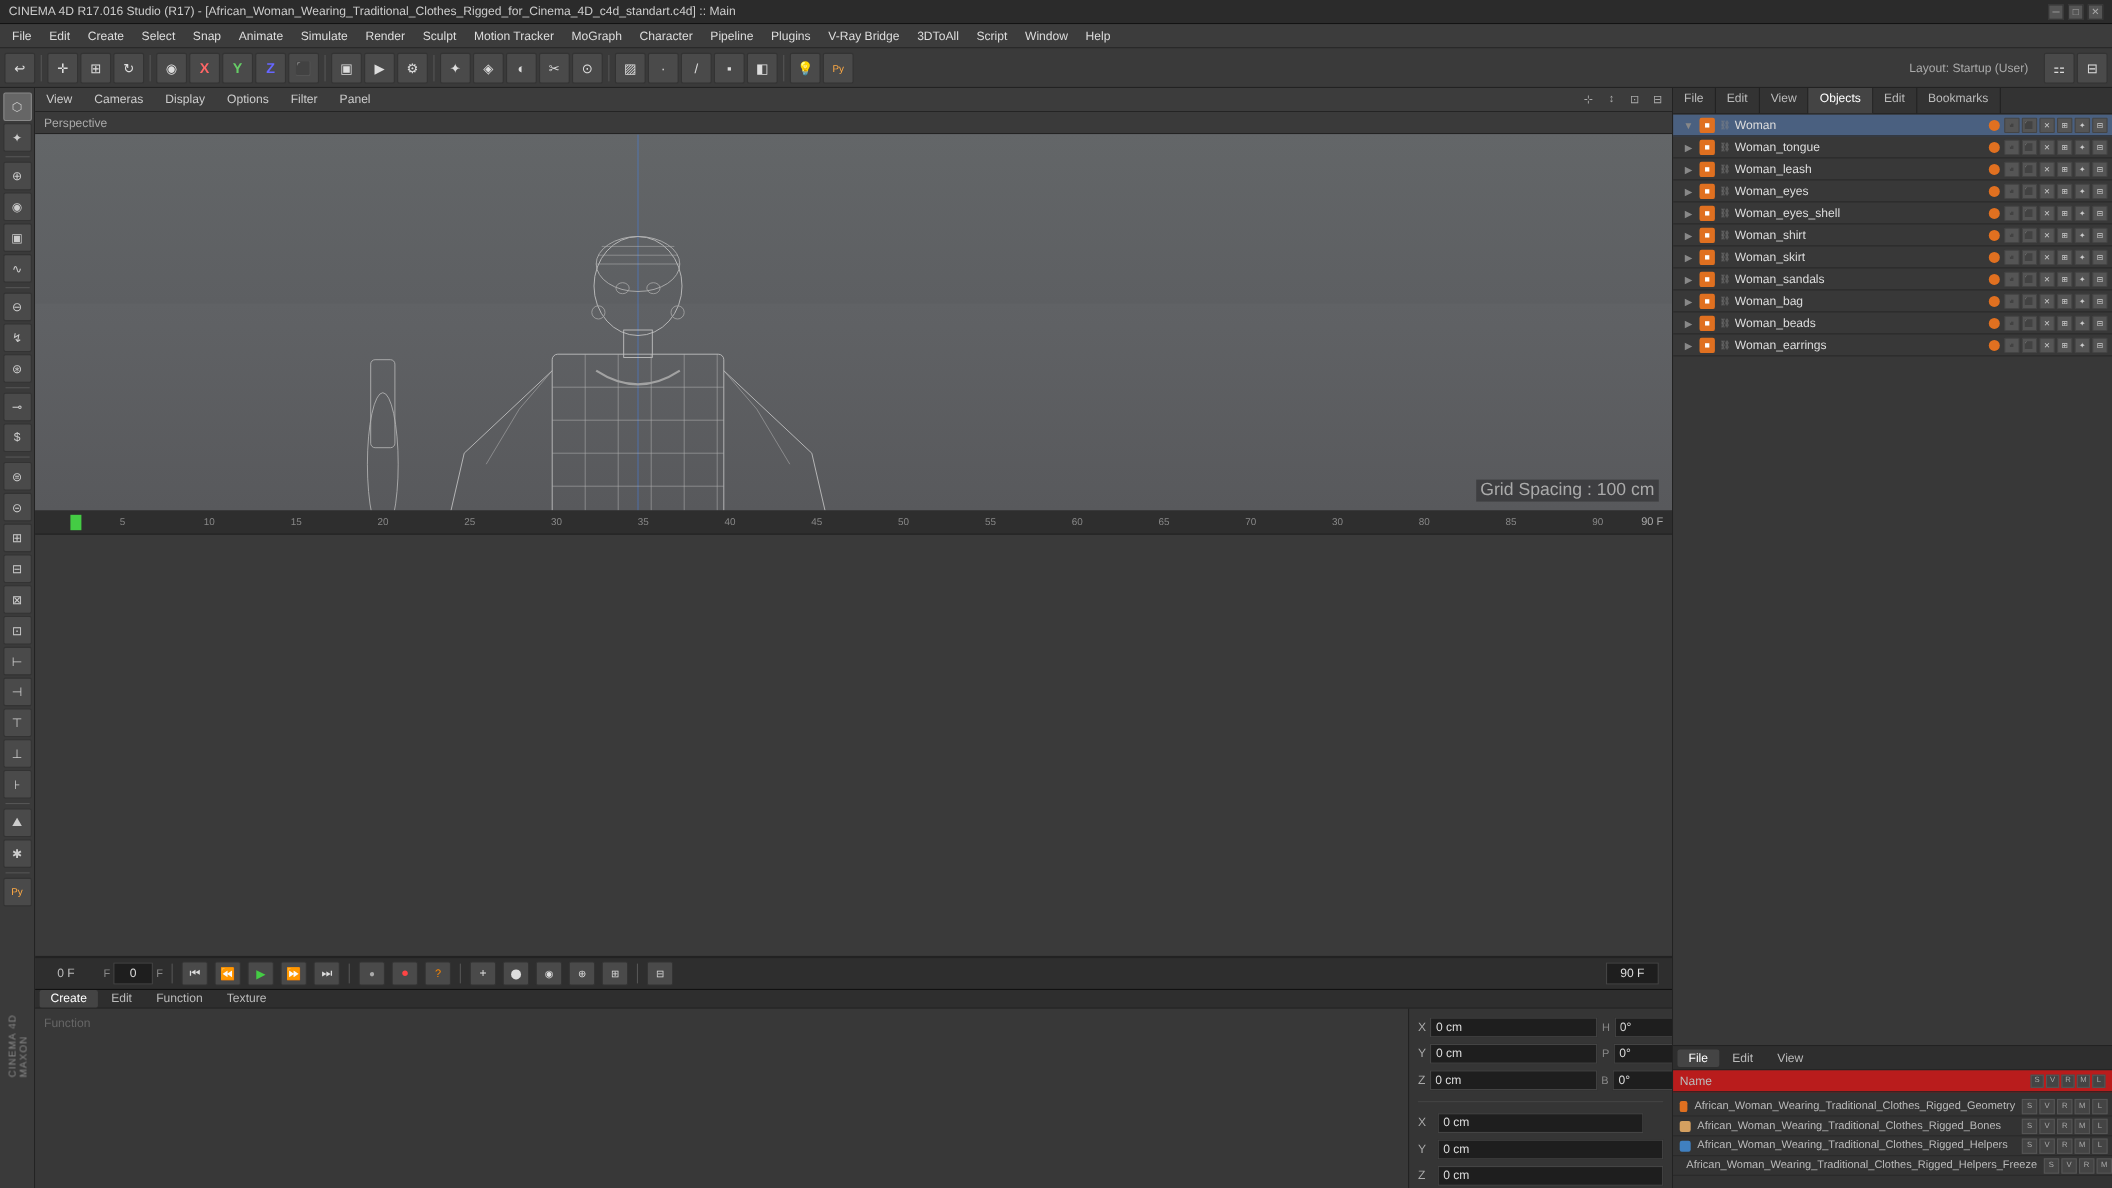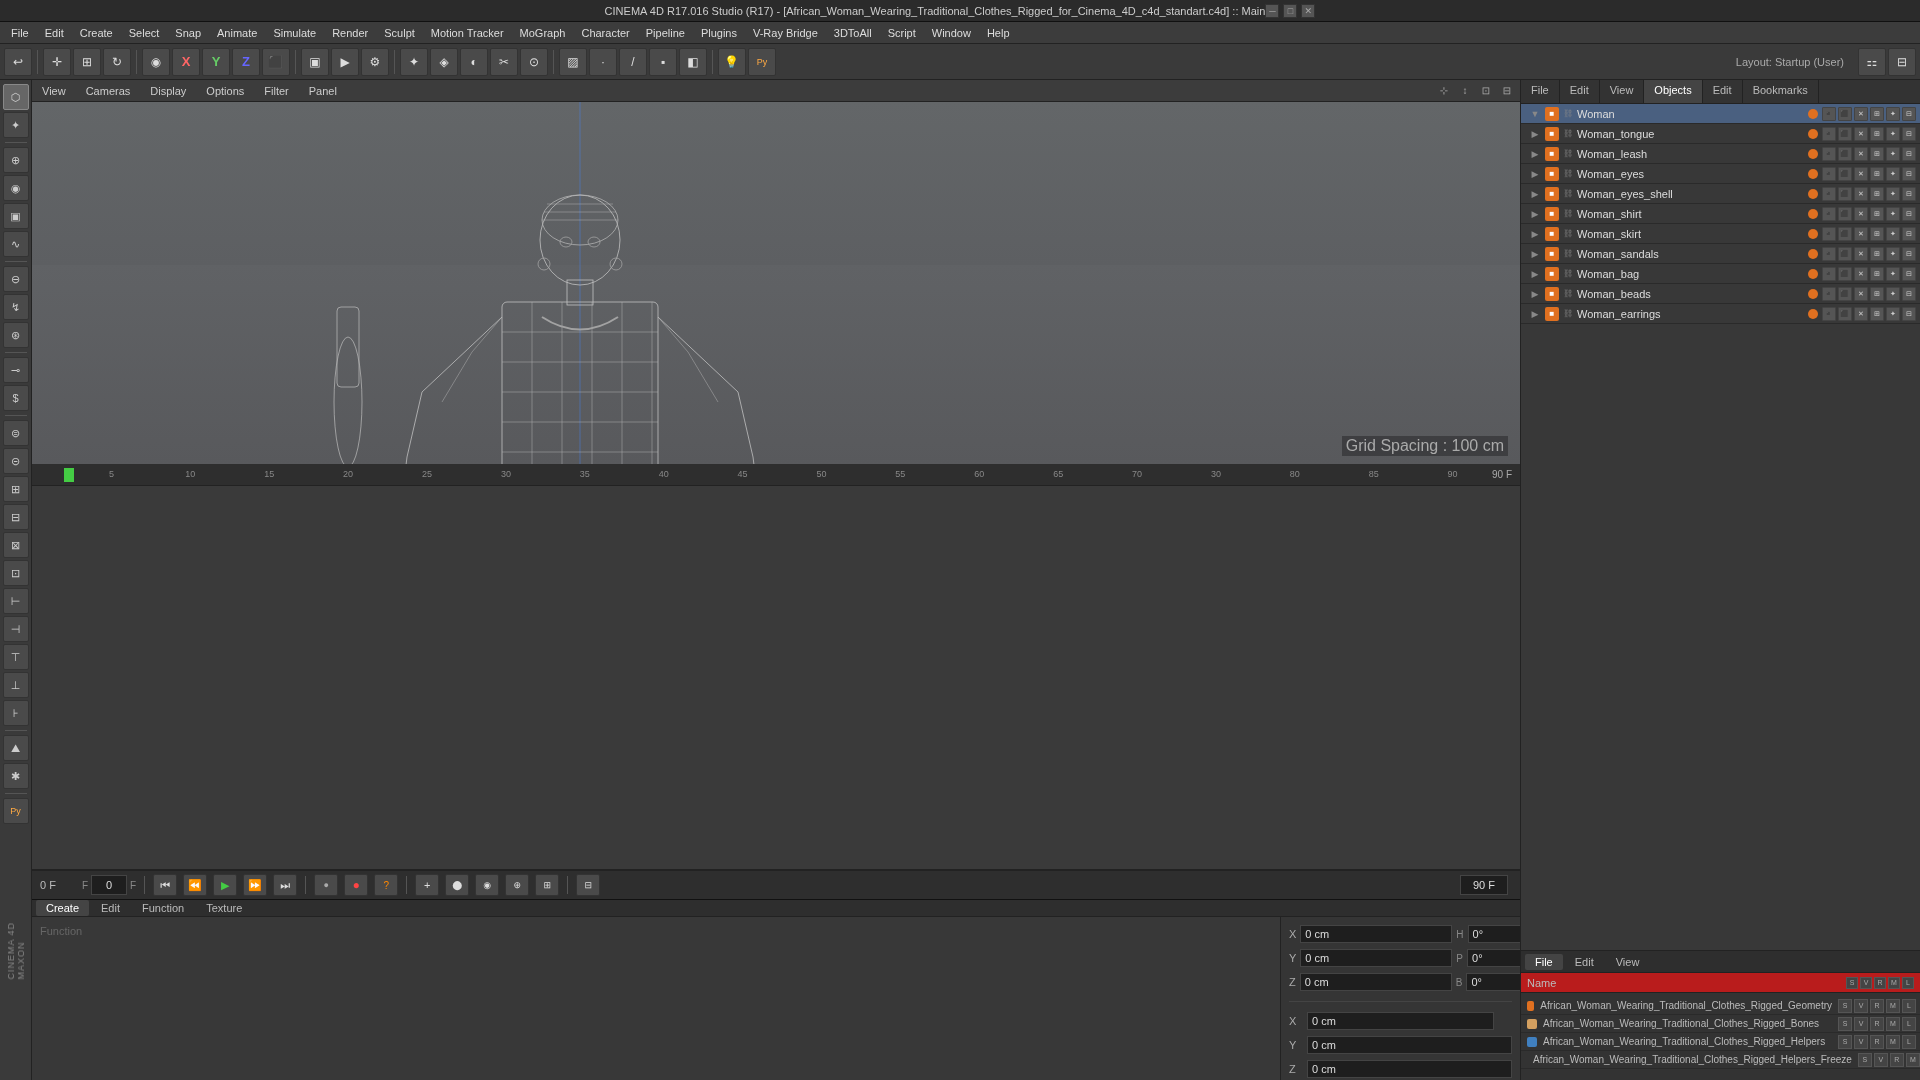--- a/index.html
+++ b/index.html
@@ -13,21 +13,21 @@
       color: #ddd;
       user-select: none;
     }
 
     
     #title-bar {
       height: 22px;
       background: #2b2b2b;
       display: flex;
       align-items: center;
-      justify-content: center;
+      justify-content: space-between;
       padding: 0 8px;
       border-bottom: 1px solid #111;
     }
     #title-text {
       font-size: 11px;
       color: #ccc;
     }
     #window-controls {
       display: flex;
       gap: 4px;
@@ -655,20 +655,23 @@
         <span class="vp-header-btn">Filter</span>
         <span class="vp-header-btn">Panel</span>
         <div class="vp-header-icons">
           <div class="vp-icon-btn">⊹</div>
           <div class="vp-icon-btn">↕</div>
           <div class="vp-icon-btn">⊡</div>
           <div class="vp-icon-btn">⊟</div>
         </div>
       </div>
 
+      <div id="viewport-label">
+        <span>Perspective</span>
+      </div>
 
       <div id="viewport-canvas">
         <div id="viewport-canvas-inner">
           <div class="sky-plane"></div>
           <div class="ground-plane"></div>
 
           <svg id="grid-svg" xmlns="http://www.w3.org/2000/svg">
 
             <defs>
               <pattern id="grid-pattern" width="50" height="50" patternUnits="userSpaceOnUse">
@@ -790,21 +793,21 @@
           <div class="tl-num">80</div>
           <div class="tl-num">85</div>
           <div class="tl-num">90</div>
         </div>
       <div class="tl-end">90 F</div>
     </div>
 
     <div id="timeline-track" style="height:16px;background:#3a3a3a;border-bottom:1px solid #222;"></div>
 
     <div id="transport-bar">
-      <span style="font-size:11px;color:#bbb;width:36px;">0 F</span>
+      <span style="font-size:11px;color:#bbb;width:36px;margin-left:12px;">0 F</span>
       <div style="display:flex;align-items:center;gap:3px;">
         <span style="font-size:10px;color:#888;">F</span>
         <input class="transport-field" value="0" style="width: 36px;">
         <span style="font-size:10px;color:#888;">F</span>
       </div>
       <div class="transport-sep"></div>
       <div class="transport-btn">⏮</div>
       <div class="transport-btn">⏪</div>
       <div class="transport-btn play">▶</div>
       <div class="transport-btn">⏩</div>

